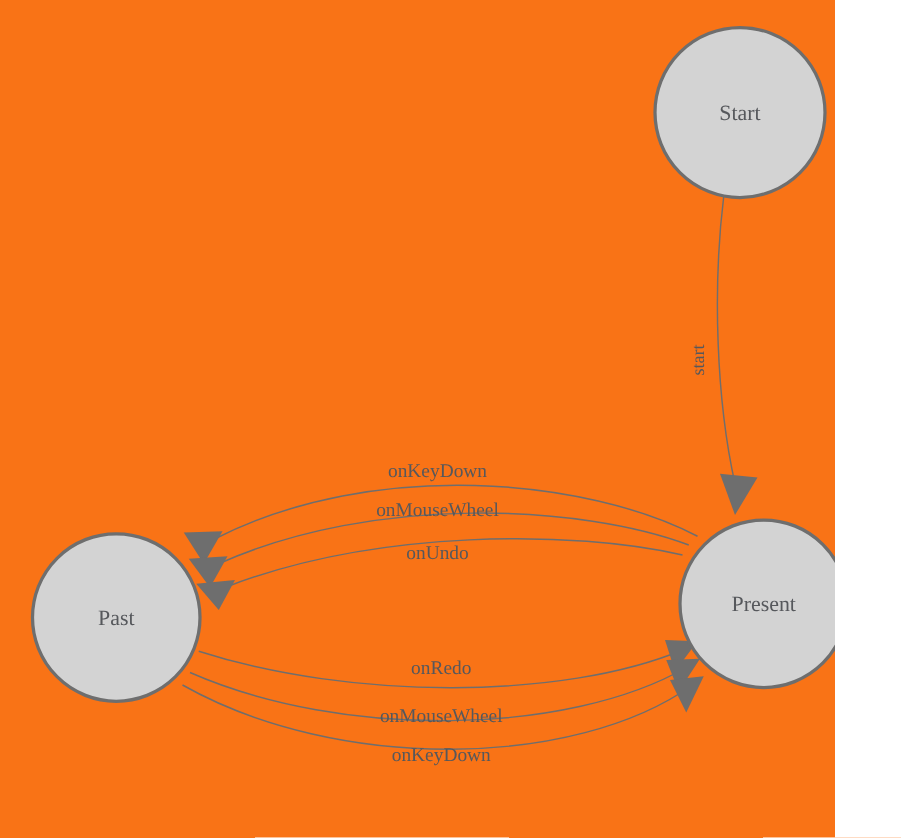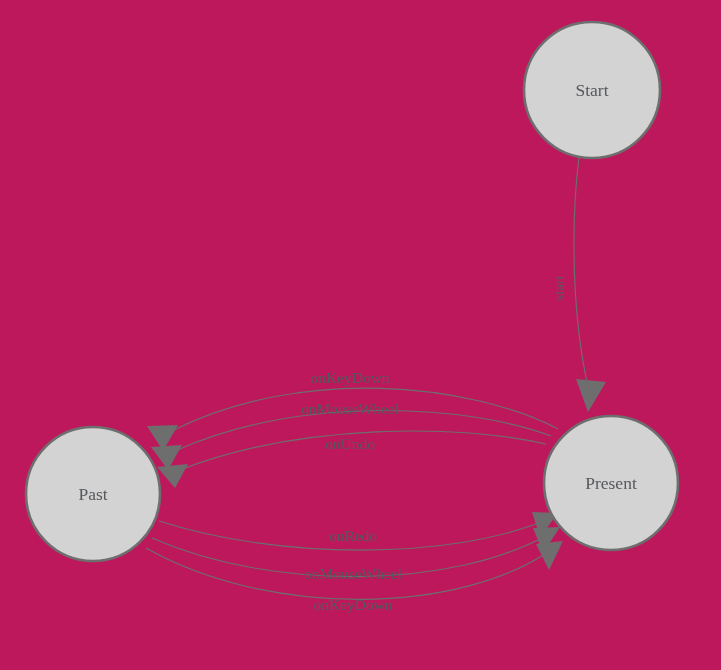--- a/index.html
+++ b/index.html
@@ -5,23 +5,23 @@
   html, body {
     margin: 0;
     padding: 0;
     background: #ffffff;
   }
   body {
     font-family: "Liberation Serif", "DejaVu Serif", serif;
   }
   #diagram-root {
     position: relative;
-    width: 721px;
+    width: 668px;
     height: 670px;
-    background: #be185d;
+    background: #f97316;
     overflow: hidden;
   }
   svg.canvas {
     position: absolute;
     left: 0;
     top: 0;
     width: 721px;
     height: 670px;
     display: block;
   }

